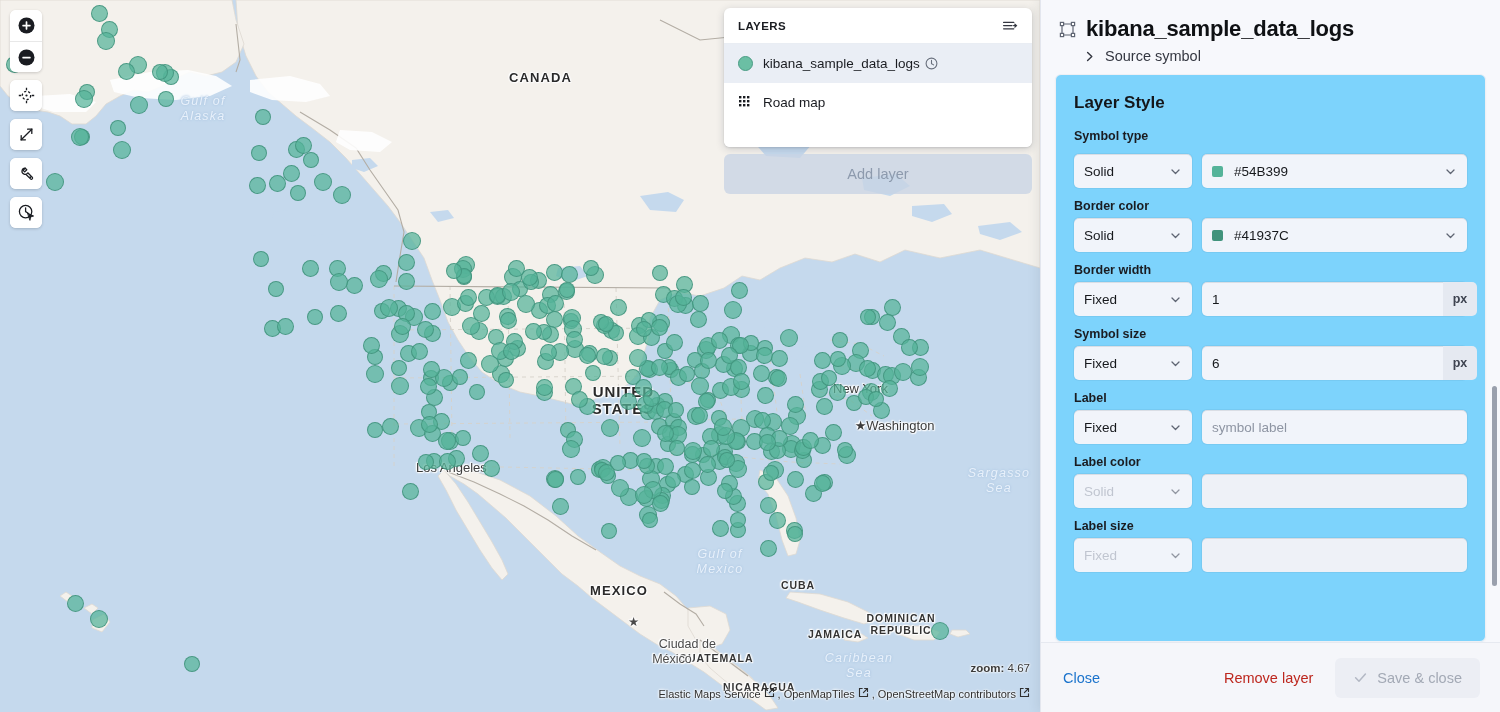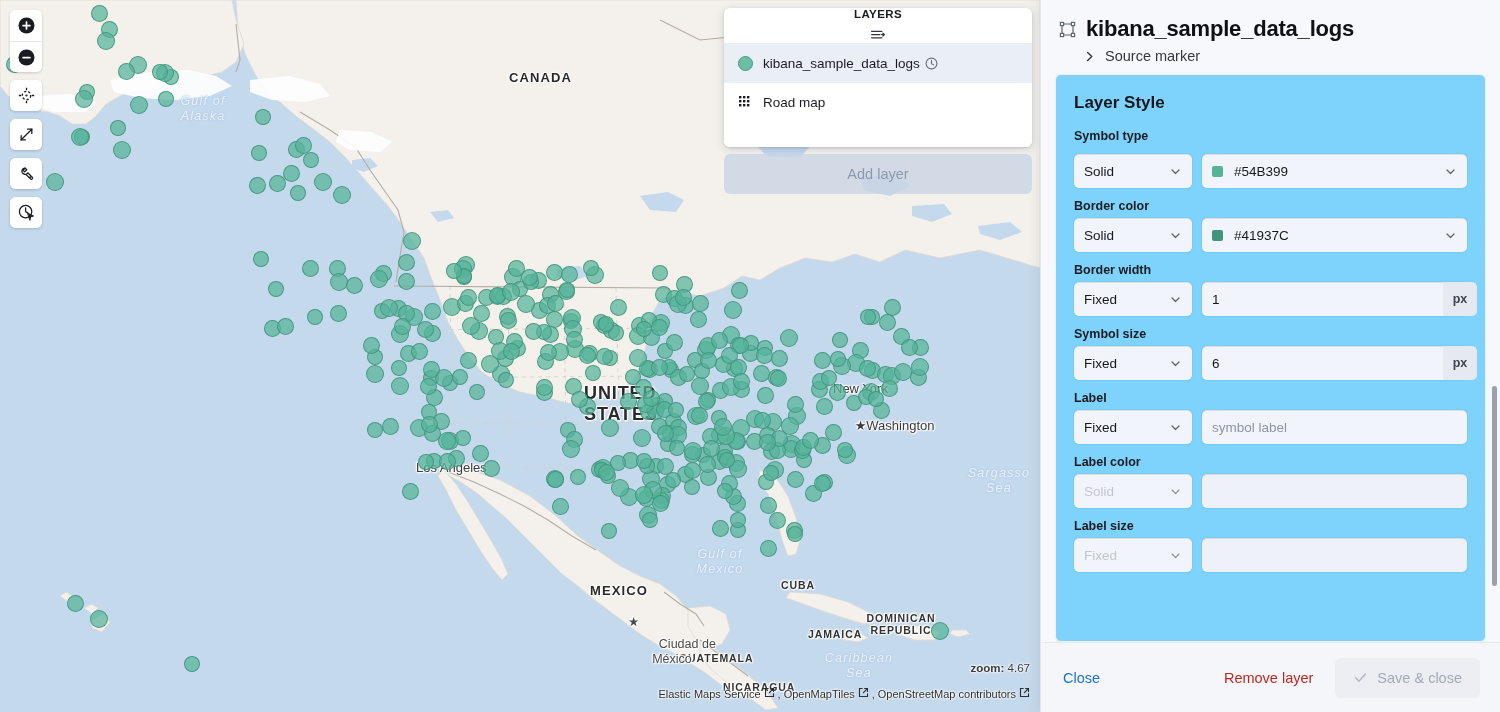--- a/index.html
+++ b/index.html
@@ -27,21 +27,21 @@
     pointer-events: none;
     text-shadow: 0 0 3px #fff, 0 0 3px #fff, 0 0 2px #fff, 1px 1px 1px #fff, -1px -1px 1px #fff;
   }
   .lbl-country {
     font-size: 13px; font-weight: bold; color: #2a2a2a; letter-spacing: 1.1px;
   }
   .lbl-country-sm {
     font-size: 10.5px; font-weight: bold; color: #333; letter-spacing: 0.9px;
   }
   .lbl-state {
-    font-size: 18px; font-weight: bold; color: #2a2a2a; letter-spacing: 0.9px; text-align: right;
+    font-size: 15px; font-weight: bold; color: #2a2a2a; letter-spacing: 0.9px; text-align: right;
   }
   .lbl-city {
     font-size: 13px; font-weight: normal; color: #3b3b3b;
   }
   .lbl-city-sm {
     font-size: 12.5px; font-weight: normal; color: #4a4a4a; text-align: center;
   }
   .lbl-water {
     font-size: 12.5px; font-style: italic; color: #e8f1fb;
     text-shadow: 0 0 2px #aac4e0, 0 0 3px #b6cee6;
@@ -86,21 +86,20 @@
     background: #fff;
     border-radius: 6px;
     box-shadow: 0 2px 8px rgba(30,40,60,0.18), 0 1px 2px rgba(30,40,60,0.12);
     overflow: hidden;
   }
   .layers-head {
     height: 36px;
     display: flex; align-items: center; justify-content: space-between;
     padding: 0 14px;
     border-bottom: 1px solid #e9edf3;
-    flex-direction: column;
   }
   .layers-title {
     font-size: 11.5px; font-weight: bold; letter-spacing: 0.4px; color: #1a1c21;
   }
   .layer-row {
     height: 39px;
     display: flex; align-items: center;
     padding: 0 14px;
     gap: 10px;
     cursor: pointer;
@@ -980,21 +979,21 @@
           </svg>
         </span>
         <span class="rp-title">kibana_sample_data_logs</span>
       </div>
       <div class="rp-source">
         <span class="ico">
           <svg width="13" height="13" viewBox="0 0 13 13" fill="none" stroke="#343741" stroke-width="1.4" stroke-linecap="round" stroke-linejoin="round">
               <path d="M4.6 2.4 L8.8 6.5 L4.6 10.6"></path>
             </svg>
         </span>
-        <span class="rp-source-text">Source marker</span>
+        <span class="rp-source-text">Source symbol</span>
       </div>
     </div>
 
     <div class="rp-body">
       <div class="style-card">
         <h3>Layer Style</h3>
 
         <div class="fld row-inline">
           <span class="fld-label">Symbol type</span>
         </div>

